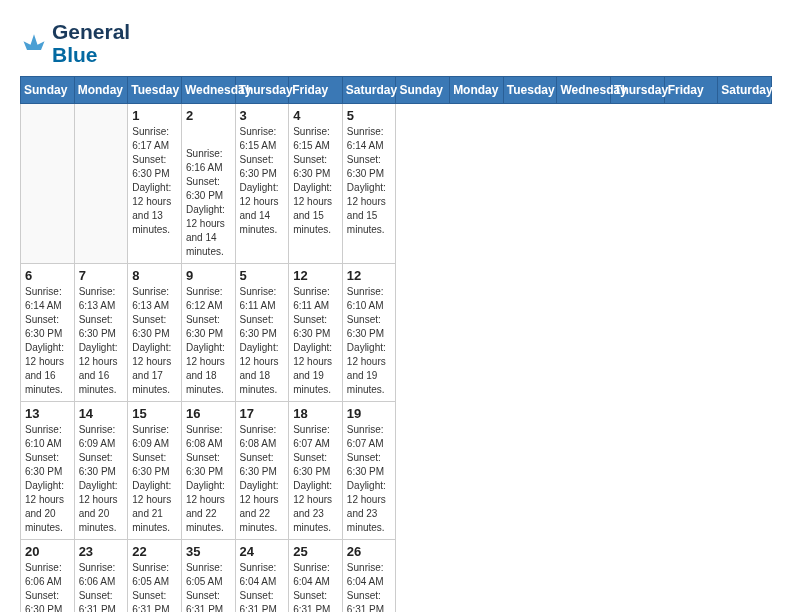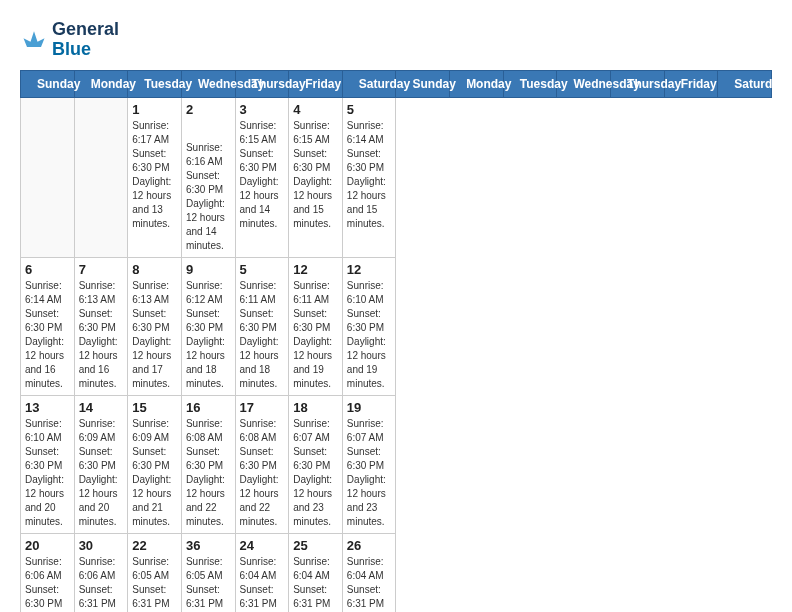--- a/index.html
+++ b/index.html
@@ -15,21 +15,21 @@
       justify-content: space-between;
       align-items: flex-start;
       margin-bottom: 10px;
     }
     .logo {
       display: flex;
       align-items: center;
       gap: 4px;
     }
     .logo-text {
-      font-size: 18px;
+      font-size: 21px;
       font-weight: bold;
       color: #1a3a5c;
       line-height: 1.1;
     }
     .logo-text span {
       color: #0369a1;
     }
     .logo-icon {
       width: 28px;
       height: 28px;
@@ -50,21 +50,21 @@
     table {
       width: 100%;
       border-collapse: collapse;
       table-layout: fixed;
     }
     th {
       background-color: #3a78b5;
       color: #fff;
       font-size: 12px;
       font-weight: bold;
-      padding: 6px 16px;
+      padding: 6px 3px;
       text-align: left;
       border: 1px solid #2a5f96;
     }
     td {
       border: 1px solid #ccc;
       vertical-align: top;
       padding: 4px;
       height: 90px;
       font-size: 10px;
       color: #333;
@@ -248,33 +248,33 @@
         </td>
       </tr>
       <tr>
         <td>
           <span class="day-num">20</span>
           <div class="day-detail" style="white-space: pre-line;">Sunrise: 6:06 AM
 Sunset: 6:30 PM
 Daylight: 12 hours and 24 minutes.</div>
         </td>
         <td>
-          <span class="day-num">30</span>
+          <span class="day-num">23</span>
           <div class="day-detail" style="white-space: pre-line;">Sunrise: 6:06 AM
 Sunset: 6:31 PM
 Daylight: 12 hours and 24 minutes.</div>
         </td>
         <td>
           <span class="day-num">22</span>
           <div class="day-detail" style="white-space: pre-line;">Sunrise: 6:05 AM
 Sunset: 6:31 PM
 Daylight: 12 hours and 25 minutes.</div>
         </td>
         <td>
-          <span class="day-num">36</span>
+          <span class="day-num">35</span>
           <div class="day-detail" style="white-space: pre-line;">Sunrise: 6:05 AM
 Sunset: 6:31 PM
 Daylight: 12 hours and 25 minutes.</div>
         </td>
         <td>
           <span class="day-num">24</span>
           <div class="day-detail" style="white-space: pre-line;">Sunrise: 6:04 AM
 Sunset: 6:31 PM
 Daylight: 12 hours and 26 minutes.</div>
         </td>

